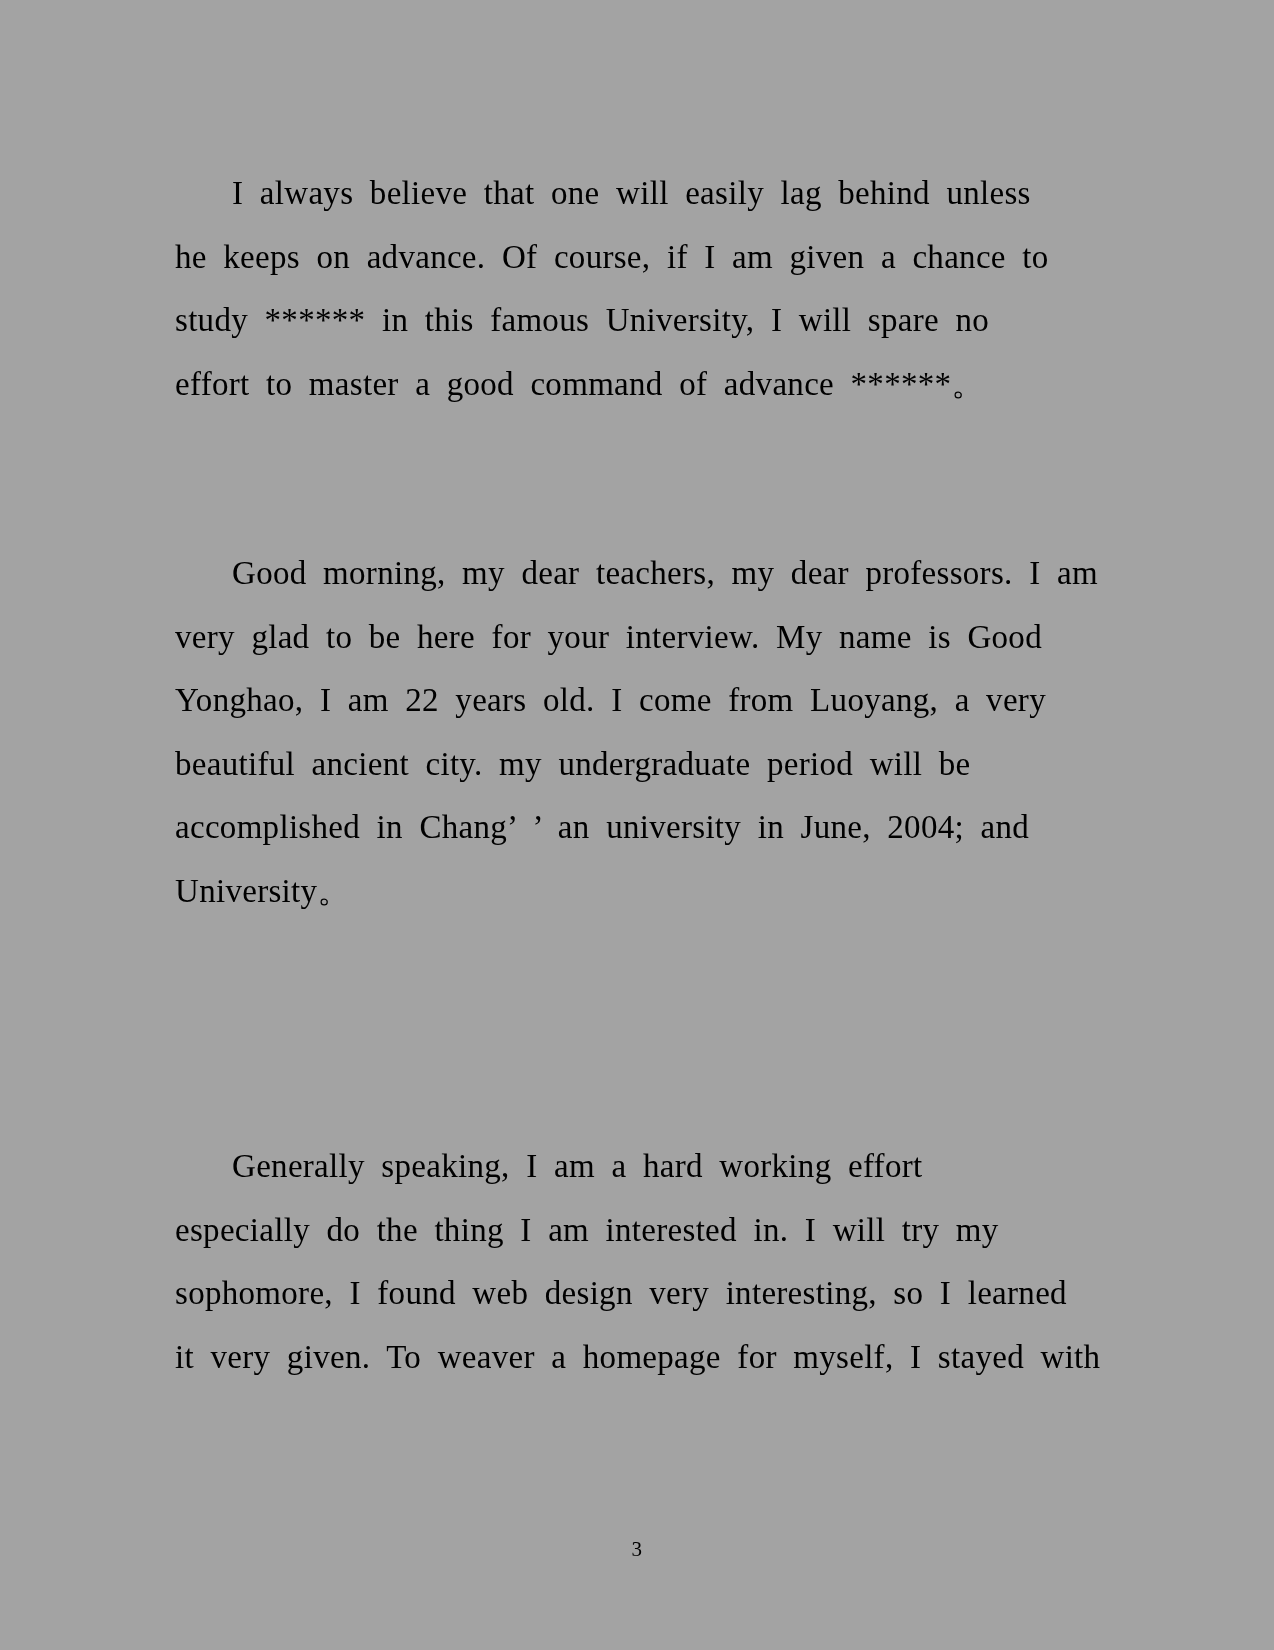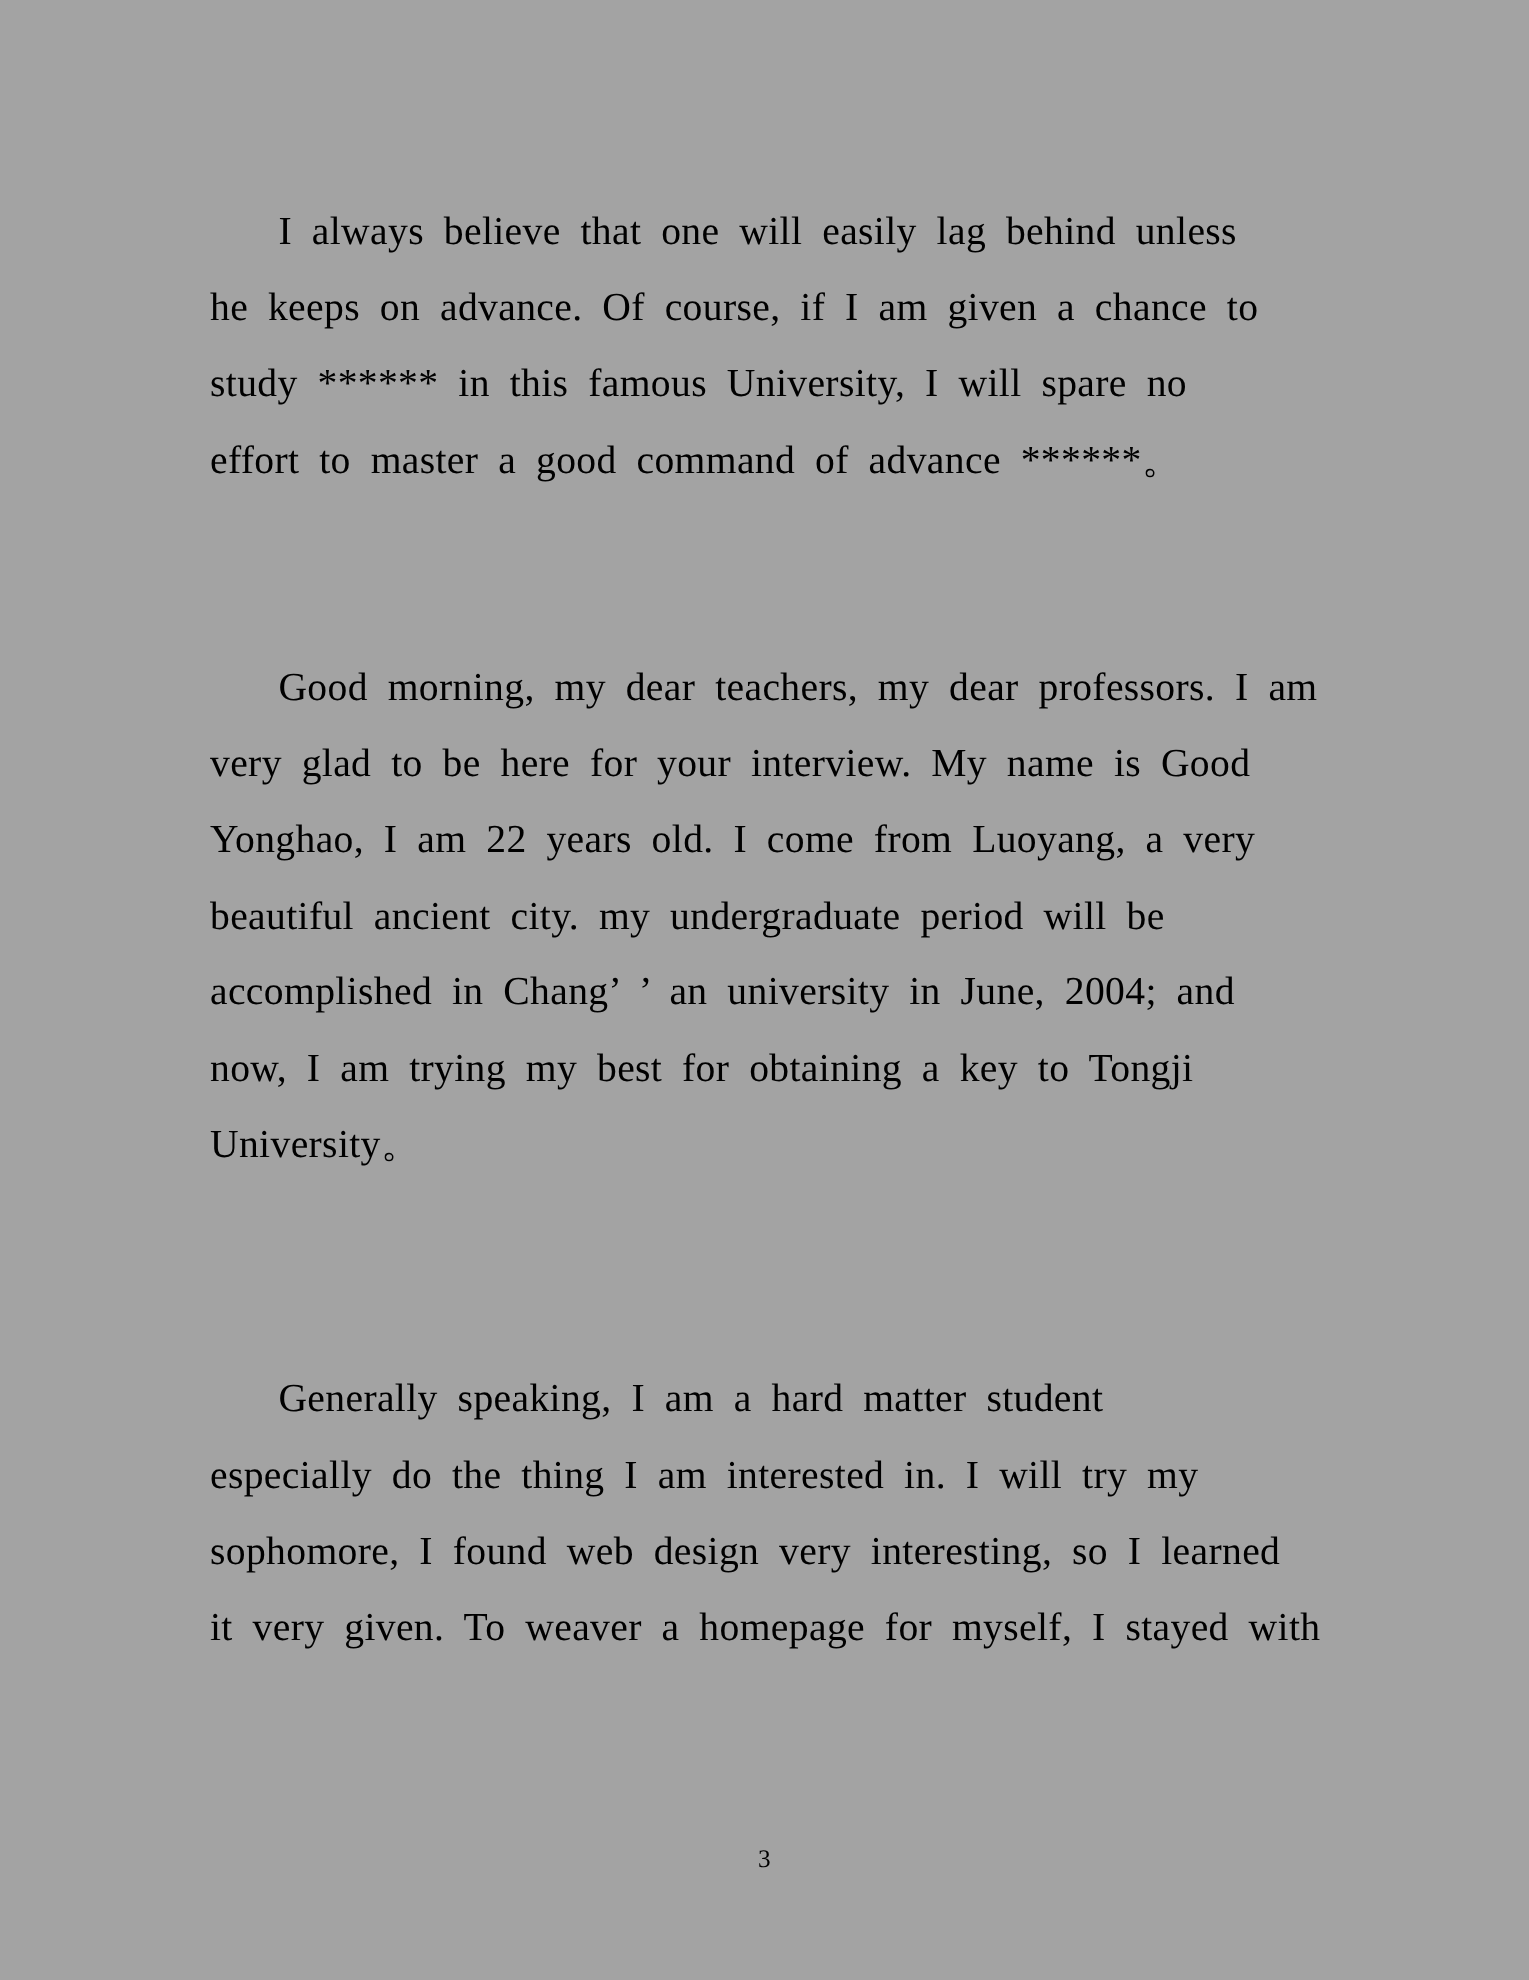--- a/index.html
+++ b/index.html
@@ -57,26 +57,25 @@
     <span class="line">study ****** in this famous University, I will spare no</span>
     <span class="line">effort to master a good command of advance ******。</span>
   </div>
 
   <div class="text-block para-2">
     <span class="line indent">Good morning, my dear teachers, my dear professors. I am</span>
     <span class="line">very glad to be here for your interview. My name is Good</span>
     <span class="line">Yonghao, I am 22 years old. I come from Luoyang, a very</span>
     <span class="line">beautiful ancient city. my undergraduate period will be</span>
     <span class="line">accomplished in Chang’ ’ an university in June, 2004; and</span>
-    <span class="line">now, I am trying my best for obtaining a key to Tongji</span>
     <span class="line">University。</span>
   </div>
 
   <div class="text-block para-3">
-    <span class="line indent">Generally speaking, I am a hard matter student</span>
+    <span class="line indent">Generally speaking, I am a hard working effort</span>
     <span class="line">especially do the thing I am interested in. I will try my</span>
     <span class="line">sophomore, I found web design very interesting, so I learned</span>
     <span class="line">it very given. To weaver a homepage for myself, I stayed with</span>
   </div>
 
   <div class="page-number">3</div>
 
 </div>
 
 </body></html>

